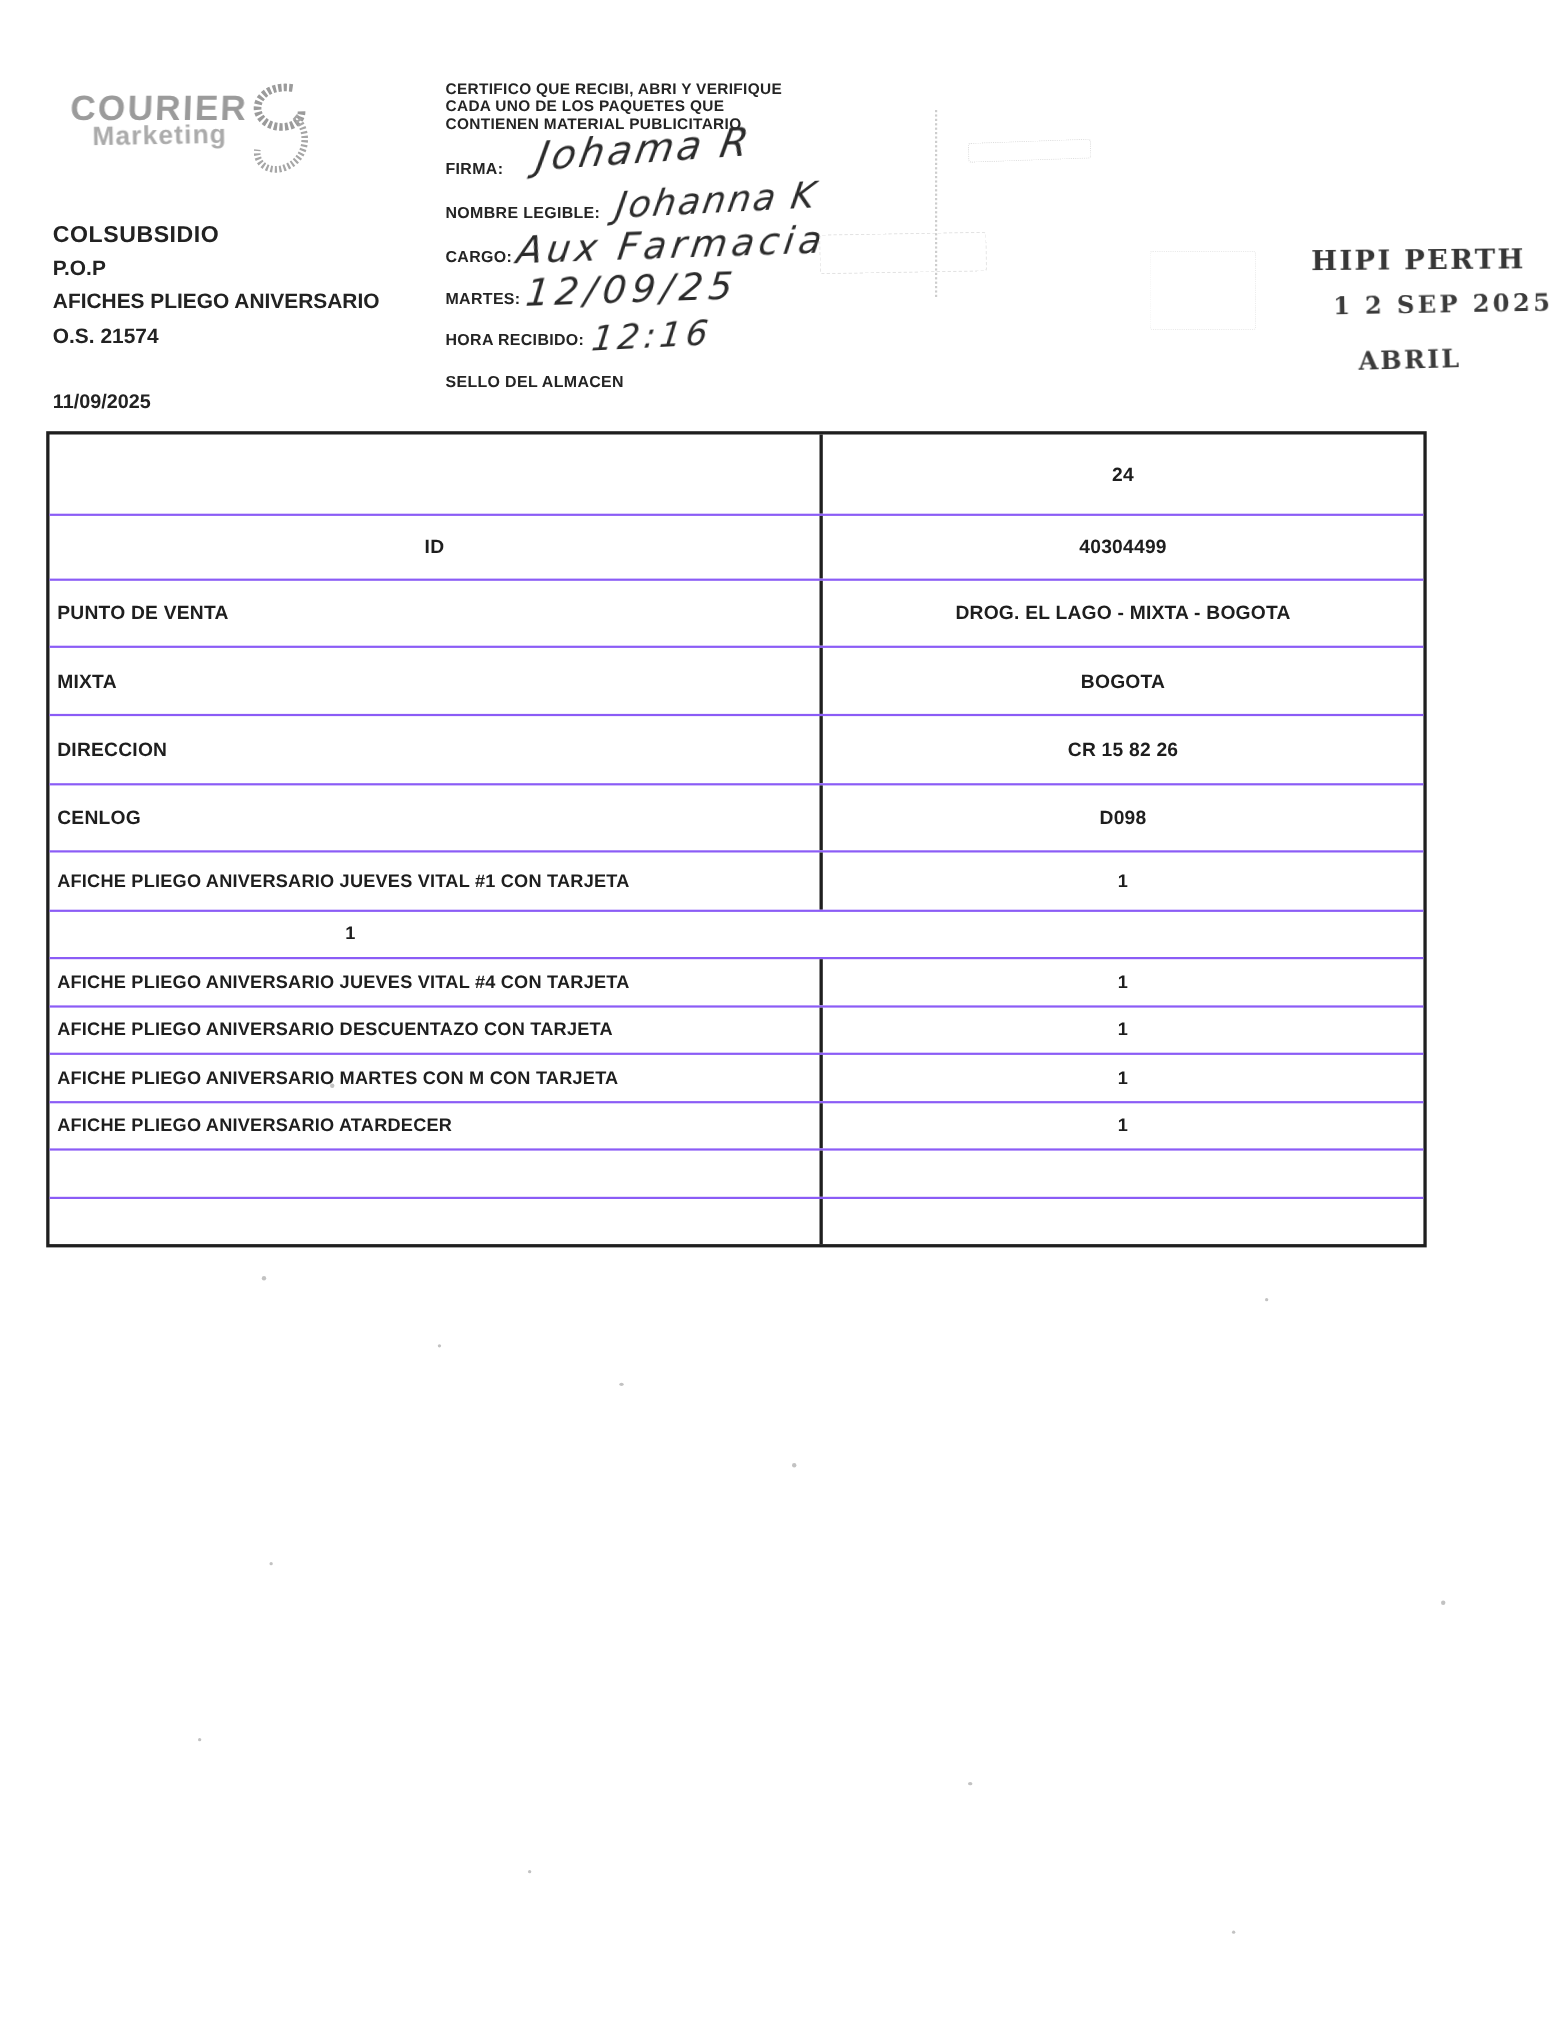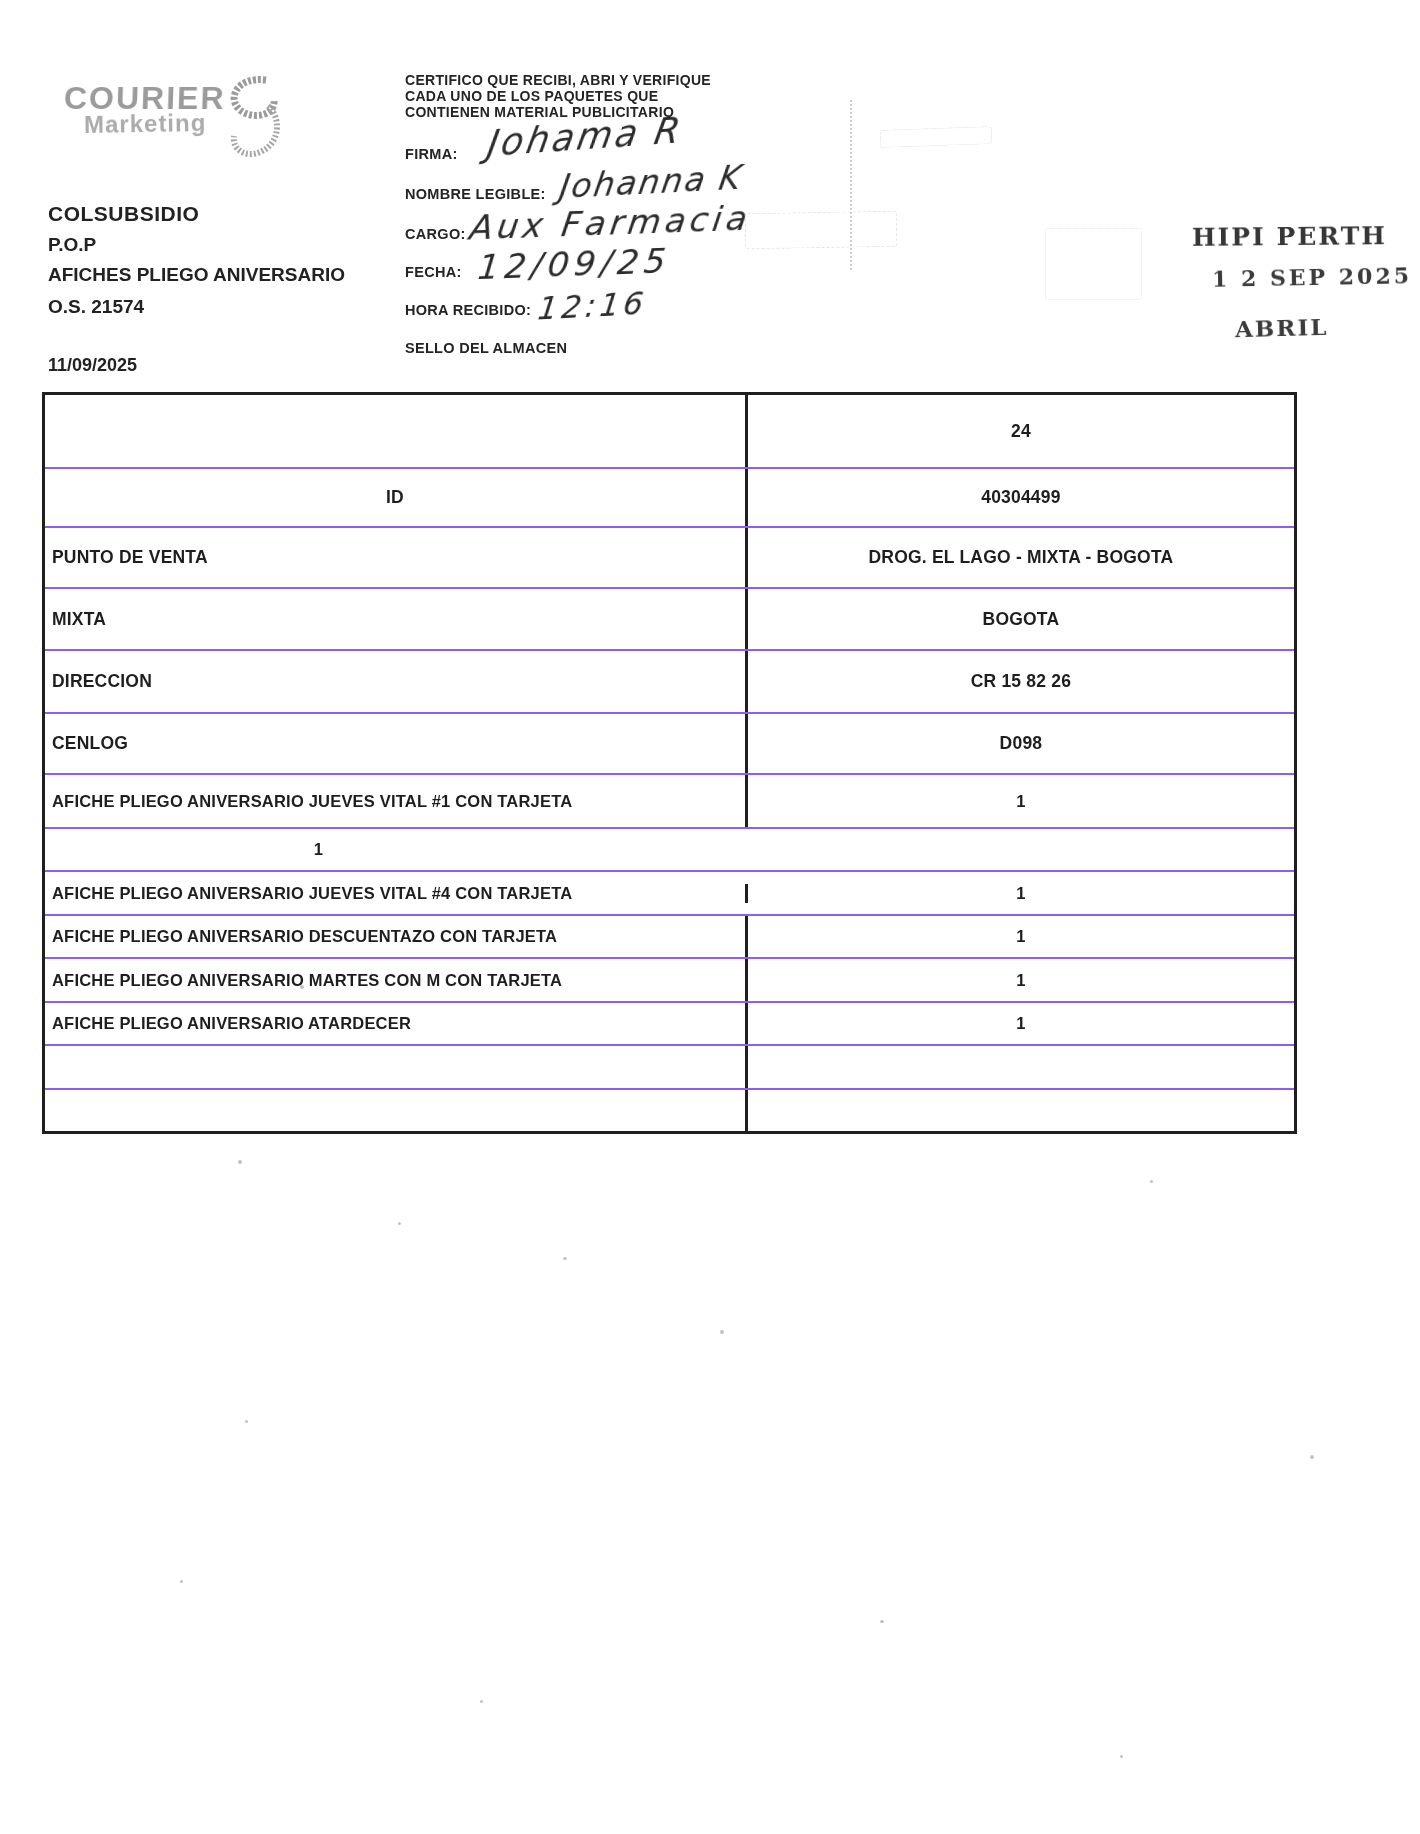--- a/index.html
+++ b/index.html
@@ -68,21 +68,21 @@
   .trow:first-child{border-top:none;}
   .tcell{display:flex; align-items:center; box-sizing:border-box;}
   .tcell.left{width:704px; border-right:3px solid #1f1f1f; padding-left:7px;}
   .tcell.right{width:547px; justify-content:center; text-align:center;}
   .tcell span{font-weight:bold; color:#1e1e1e; letter-spacing:.2px; filter:blur(.15px);}
   .info span{font-size:17.5px;}
   .item span{font-size:16.5px;}
   .center-label{justify-content:center; padding-left:0 !important;}
   .r0{height:72px;} .r1{height:59px;} .r2{height:61px;} .r3{height:62px;}
   .r4{height:63px;} .r5{height:61px;}
-  .r6{height:54px;} .r7{height:43px;} .r8{height:44px;align-items:center;} .r9{height:43px;}
+  .r6{height:54px;} .r7{height:43px;} .r8{height:44px;} .r9{height:43px;}
   .r10{height:44px;} .r11{height:43px;} .r12{height:44px;} .r13{height:43px;}
   
   .noise{position:absolute; background:#8f8f8f; border-radius:50%; opacity:.55;}
 </style>
 </head>
 <body>
 
 <div class="page">
 
   <div class="logo">
@@ -106,21 +106,21 @@
 
   <div class="cfield f-firma">FIRMA:</div>
   <div class="hand h-firma">Johama R</div>
 
   <div class="cfield f-nombre">NOMBRE LEGIBLE:</div>
   <div class="hand h-nombre">Johanna K</div>
 
   <div class="cfield f-cargo">CARGO:</div>
   <div class="hand h-cargo">Aux Farmacia</div>
 
-  <div class="cfield f-fecha">FECHA:</div>
+  <div class="cfield f-fecha">MARTES:</div>
   <div class="hand h-fecha">12/09/25</div>
 
   <div class="cfield f-hora">HORA RECIBIDO:</div>
   <div class="hand h-hora">12:16</div>
 
   <div class="cfield f-sello">SELLO DEL ALMACEN</div>
 
   <div class="faint-vline"></div>
   <div class="faint-blob fb1"></div>
   <div class="faint-blob fb2"></div>

